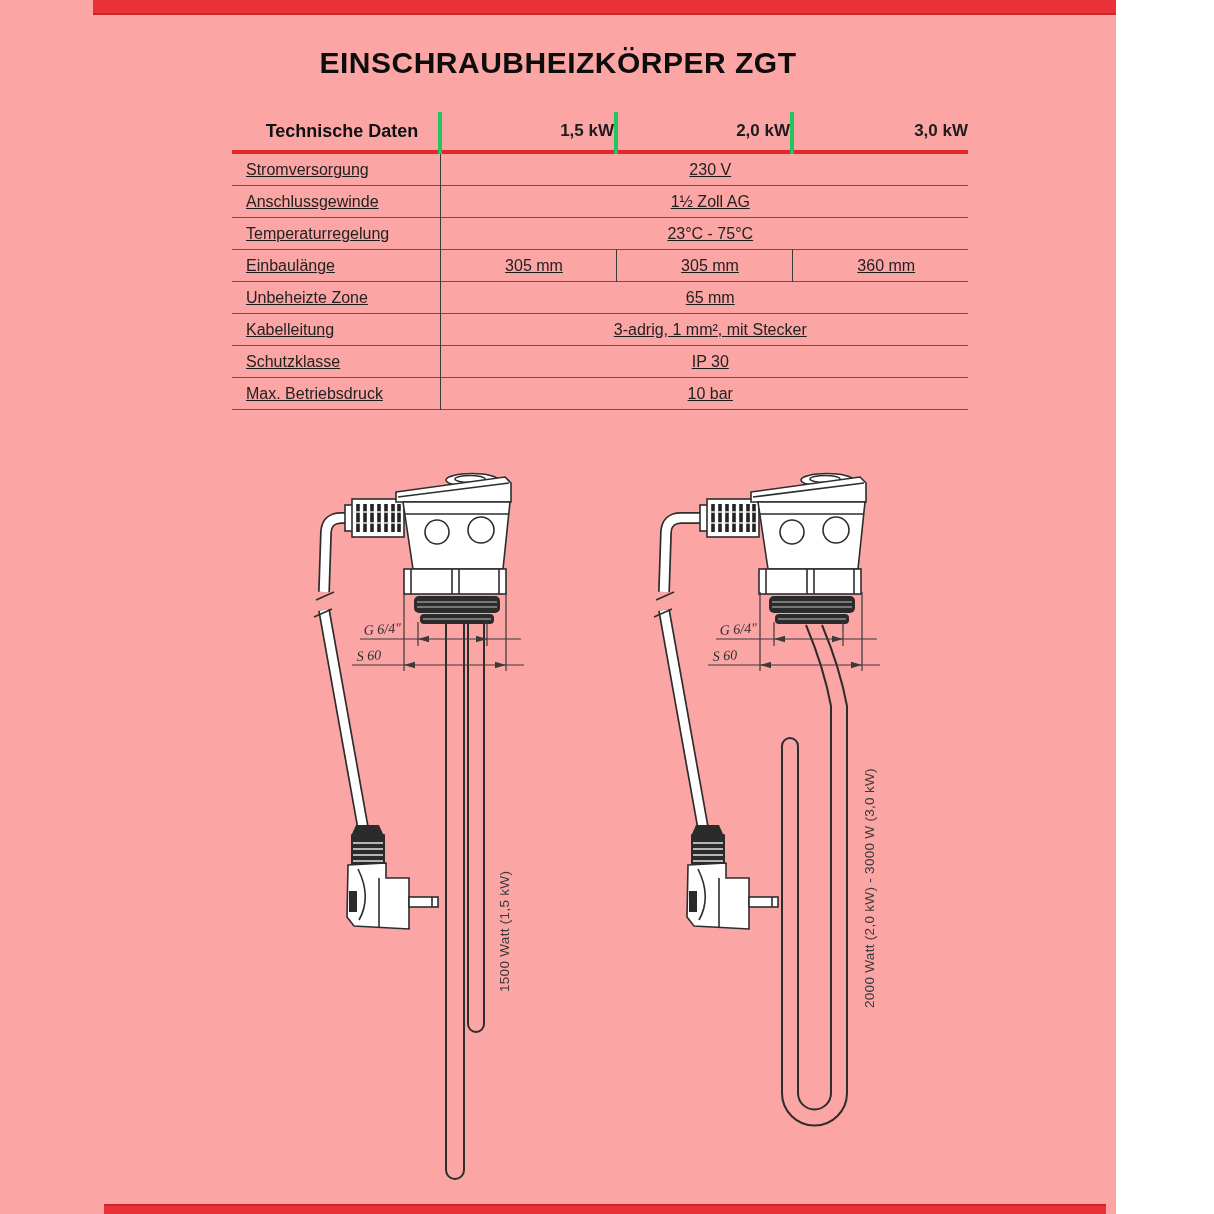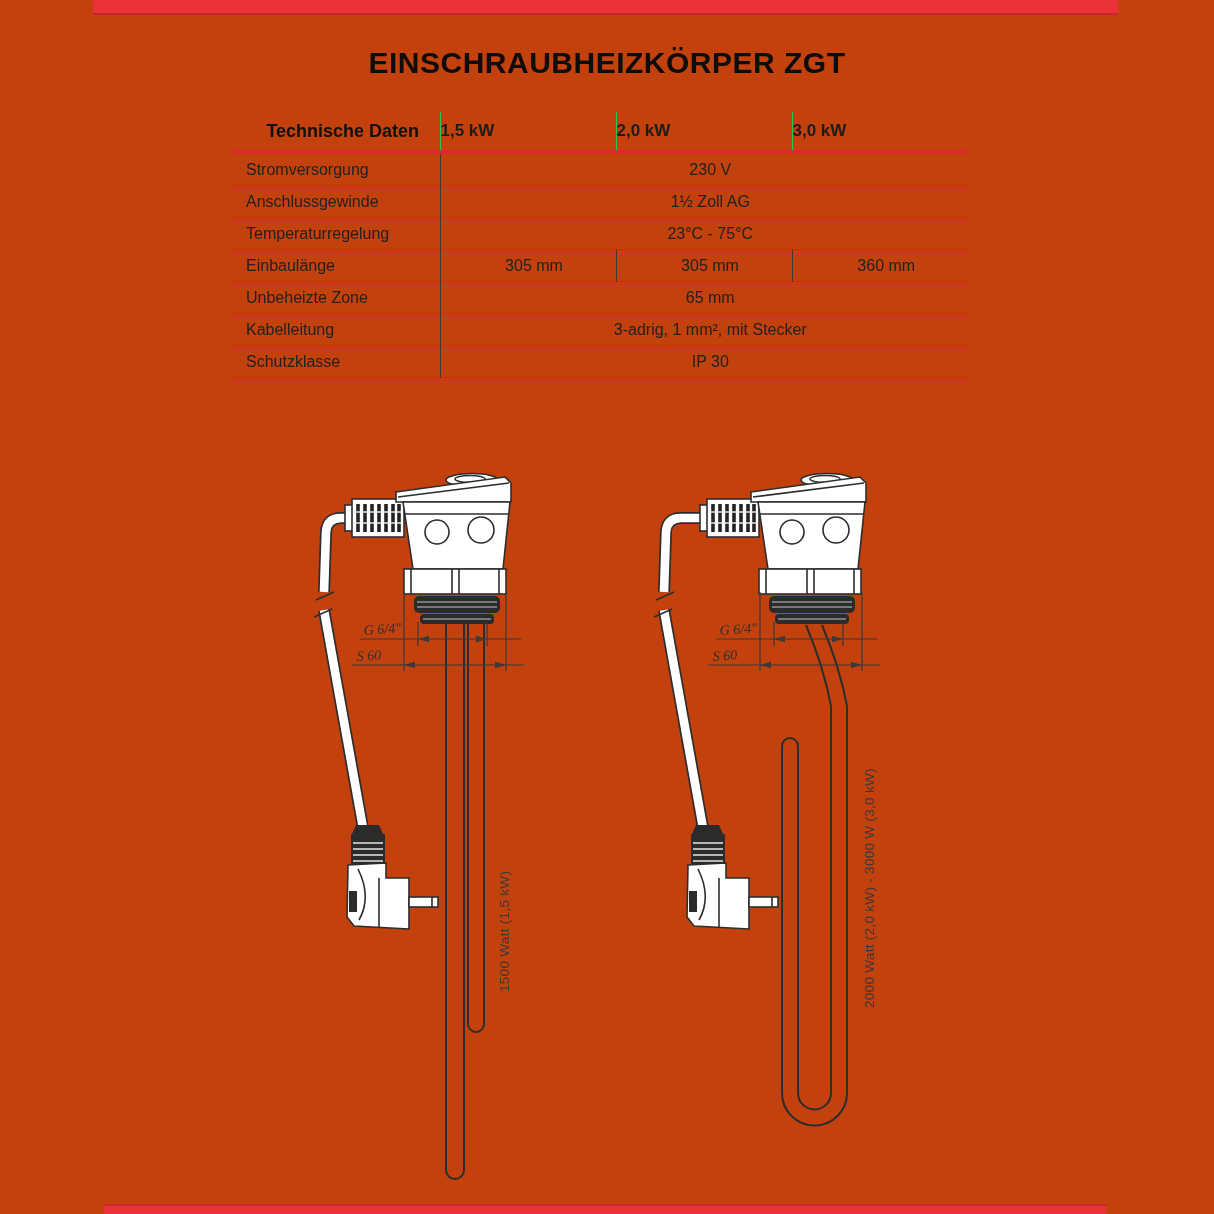--- a/index.html
+++ b/index.html
@@ -1,37 +1,37 @@
 <!DOCTYPE html>
 <html><head>
 <meta charset="utf-8">
 <style>
   html,body{margin:0;padding:0;background:#ffffff;}
   .page{
-    position:relative;width:1214px;height:1214px;background:#c2410c;overflow:hidden;
+    position:relative;width:1116px;height:1214px;background:#fca5a5;overflow:hidden;
     font-family:"Liberation Sans",sans-serif;color:#1c1c1c;
   }
   .bar{position:absolute;background:#ea3138;}
   .bar.top{left:93px;top:0;width:1025px;height:15px;box-shadow:inset 0 -2px 0 #c7282e;}
   .bar.bottom{left:104px;top:1204px;width:1002px;height:10px;box-shadow:inset 0 2px 0 #c7282e;}
   .title{
     position:absolute;left:0;right:0;top:46px;margin:0;text-align:center;
     font-size:30px;font-weight:bold;letter-spacing:.5px;color:#0d0d0d;
   }
   table.specs{
     position:absolute;left:232px;top:112px;width:736px;
     border-collapse:collapse;table-layout:fixed;
   }
   .specs th,.specs td{padding:0;margin:0;vertical-align:middle;overflow:hidden;white-space:nowrap;}
   .specs thead th{height:38px;font-weight:bold;}
   .specs thead tr{border-bottom:4px solid #e0272e;}
   .specs th.c0{text-align:center;padding-left:14px;font-size:18px;color:#111;}
-  .specs th.kw{text-align:left;font-size:17px;border-left:1px solid #22c55e;}
+  .specs th.kw{text-align:right;font-size:17px;border-left:4px solid #22c55e;}
   .specs tbody td{height:31px;font-size:16px;color:#222;}
-  .specs tbody tr{border-bottom:1px solid #5a5a5a;}
+  .specs tbody tr{border-bottom:1px solid #5a5a5a;text-decoration:underline;}
   .specs tbody tr.last{border-bottom:2px solid #474747;}
   .specs td.c0{text-align:left;padding-left:14px;border-right:1px solid #3a3a3a;}
   .specs td.val{text-align:center;padding-left:12px;}
   .specs td.sep{border-left:1px solid #3a3a3a;}
   svg.drawings{position:absolute;left:0;top:448px;}
   svg.drawings .ln{stroke:#2d2d2d;stroke-width:1.6;fill:none;}
   svg.drawings .lnw{stroke:#2d2d2d;stroke-width:1.6;fill:#ffffff;}
   svg.drawings .tube{stroke:#2d2d2d;stroke-width:2;fill:none;}
   svg.drawings .dim{stroke:#3a3a3a;stroke-width:1.2;fill:none;}
   svg.drawings .arrow{fill:#3a3a3a;stroke:none;}
@@ -95,20 +95,24 @@
         <td class="val" colspan="3">65 mm</td>
       </tr>
       <tr>
         <td class="c0">Kabelleitung</td>
         <td class="val" colspan="3">3-adrig, 1 mm², mit Stecker</td>
       </tr>
       <tr>
         <td class="c0">Schutzklasse</td>
         <td class="val" colspan="3">IP 30</td>
       </tr>
+      <tr>
+        <td class="c0">Max. Betriebsdruck</td>
+        <td class="val" colspan="3">10 bar</td>
+      </tr>
     </tbody>
   </table>
 
   <svg class="drawings" width="1214" height="760" viewBox="0 448 1214 760">
 
     <g>
 
       <g id="cable-plug">
         <path class="cable-out" d="M372,518 L341,518 Q327,518 326,532 L324,592"></path>
         <path class="cable-in" d="M372,518 L341,518 Q327,518 326,532 L324,592"></path>

